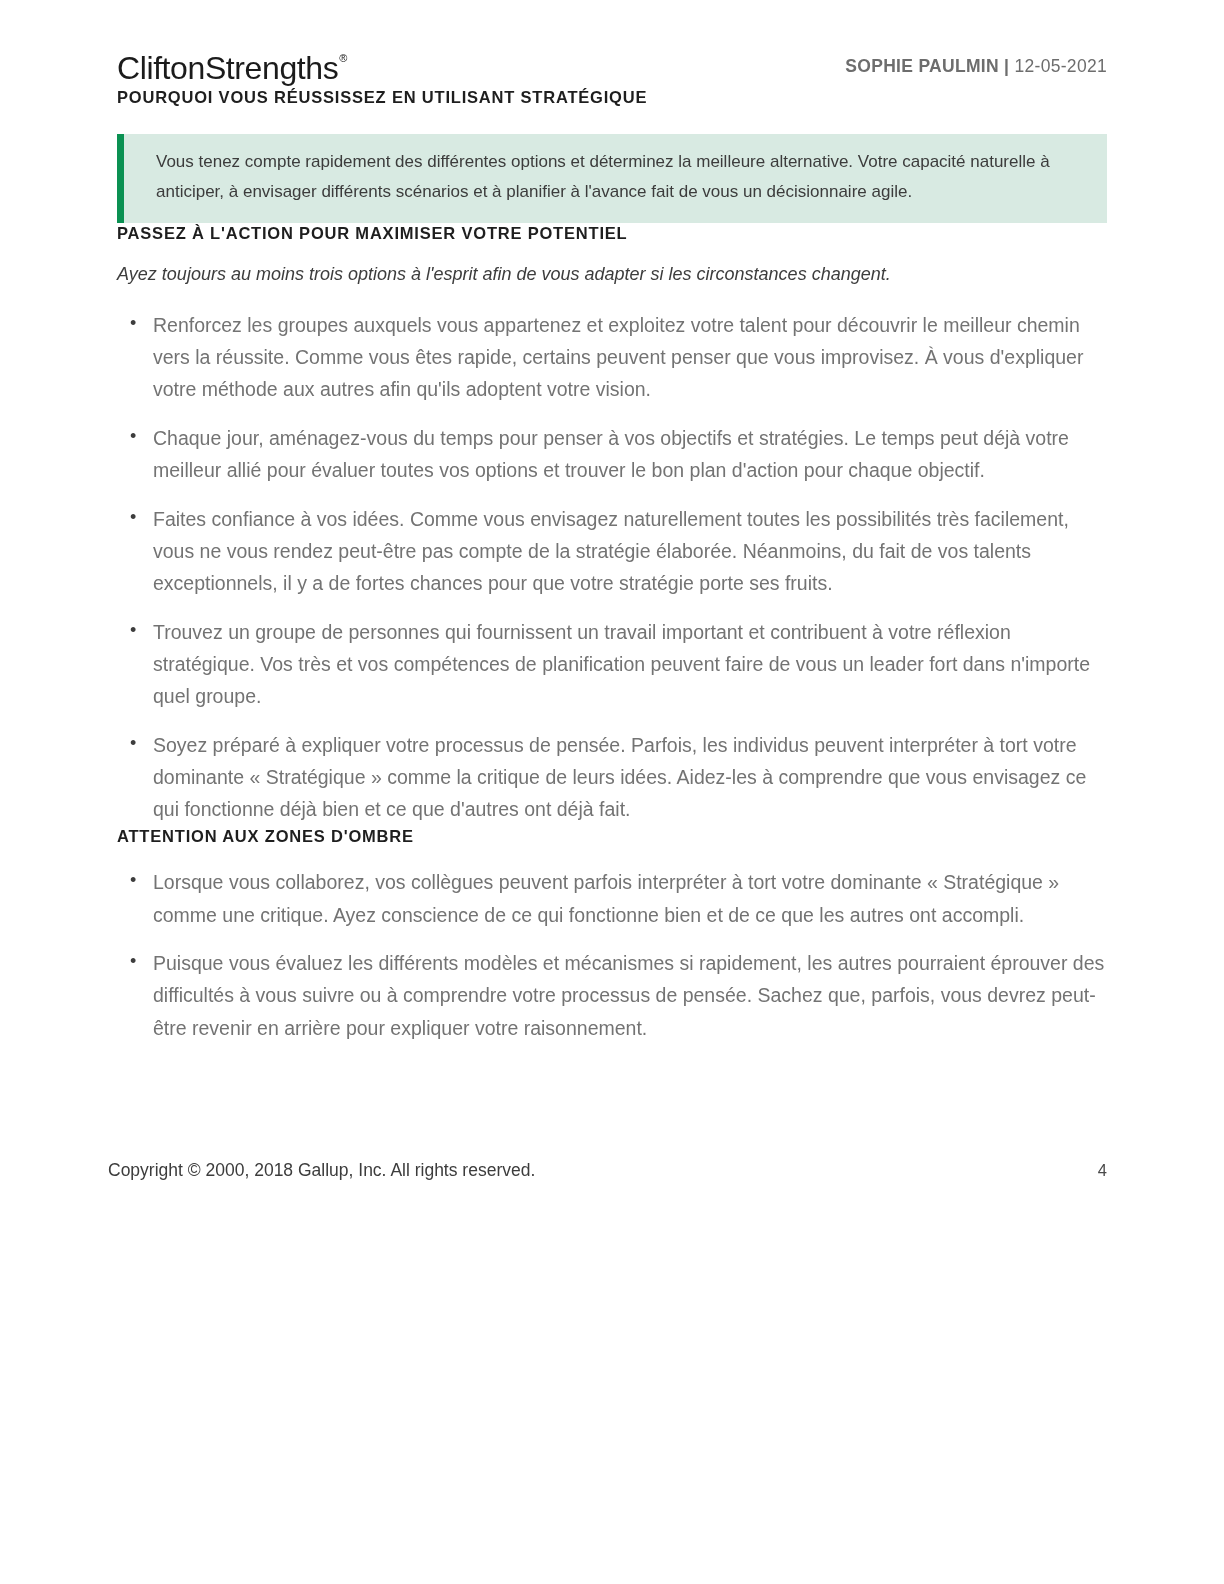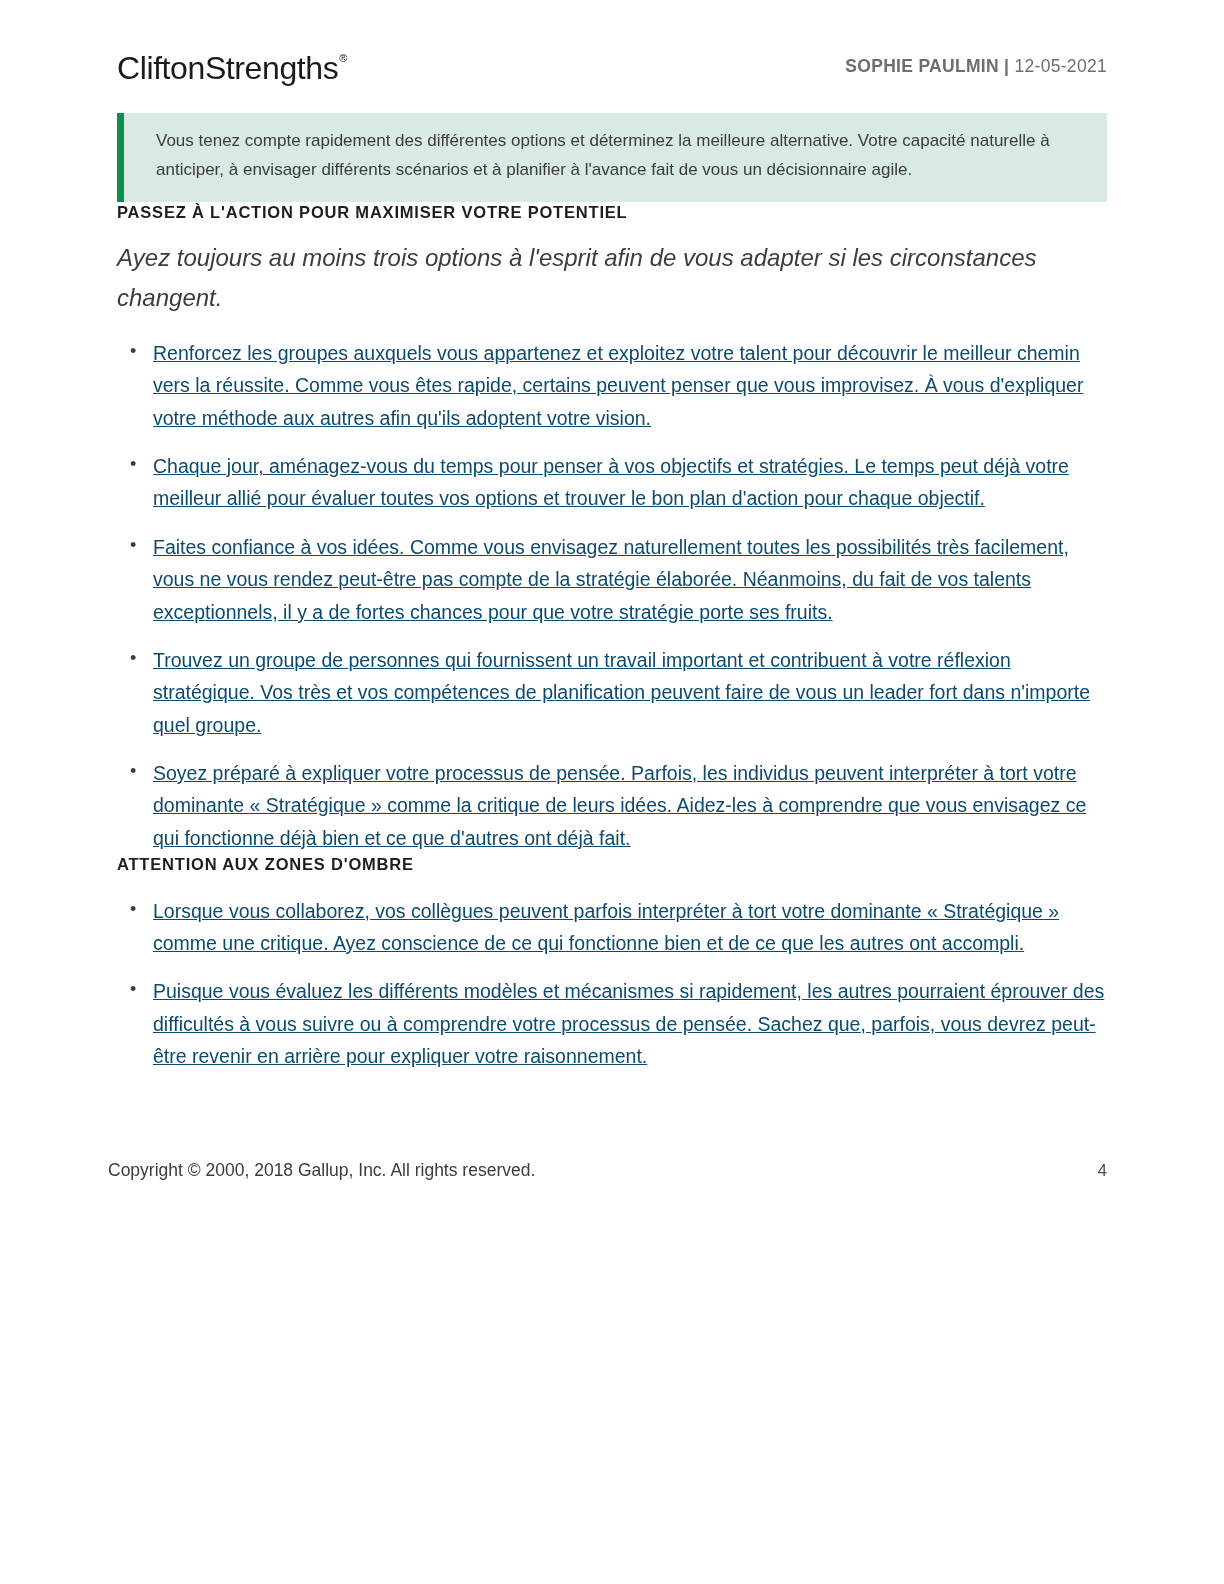--- a/index.html
+++ b/index.html
@@ -80,37 +80,36 @@
   .quote-box p {
     margin: 0;
     font-size: 17px;
     line-height: 1.74;
     color: #3c3c3c;
   }
 
   
   .intro-italic {
     margin: 15px 0 0 0;
-    font-size: 24px;
+    font-size: 18px;
     font-style: italic;
     line-height: 1.66;
     color: #3d3d3d;
   }
   ul.bullet-list {
     list-style: none;
     margin: 19px 0 0 0;
     padding: 0 0 0 36px;
   }
   ul.bullet-list li {
     position: relative;
     margin: 16px 0 14px 0;
     font-size: 19.5px;
     line-height: 1.66;
-    color: #0c4a6e;
-    text-decoration: underline;
+    color: #737373;
   }
   ul.bullet-list li:last-child { margin-bottom: 0; }
   ul.bullet-list li::before {
     content: "\2022";
     position: absolute;
     left: -23px;
     top: 0;
     font-size: 18px;
     color: #3d3d3d;
   }
@@ -144,20 +143,21 @@
     <div class="header-right">
       <span class="owner-name">SOPHIE PAULMIN</span>
       <span class="owner-sep">|</span>
       <span class="owner-date">12-05-2021</span>
     </div>
   </header>
 
   <main>
 
     <section>
+      <h2 class="section-heading heading-why">POURQUOI VOUS RÉUSSISSEZ EN UTILISANT STRATÉGIQUE</h2>
       <div class="quote-box">
         <p>Vous tenez compte rapidement des différentes options et déterminez la meilleure alternative. Votre capacité naturelle à anticiper, à envisager différents scénarios et à planifier à l'avance fait de vous un décisionnaire agile.</p>
       </div>
     </section>
 
     <section>
       <h2 class="section-heading heading-action">PASSEZ À L'ACTION POUR MAXIMISER VOTRE POTENTIEL</h2>
       <p class="intro-italic">Ayez toujours au moins trois options à l'esprit afin de vous adapter si les circonstances changent.</p>
       <ul class="bullet-list">
         <li>Renforcez les groupes auxquels vous appartenez et exploitez votre talent pour découvrir le meilleur chemin vers la réussite. Comme vous êtes rapide, certains peuvent penser que vous improvisez. À vous d'expliquer votre méthode aux autres afin qu'ils adoptent votre vision.</li>

